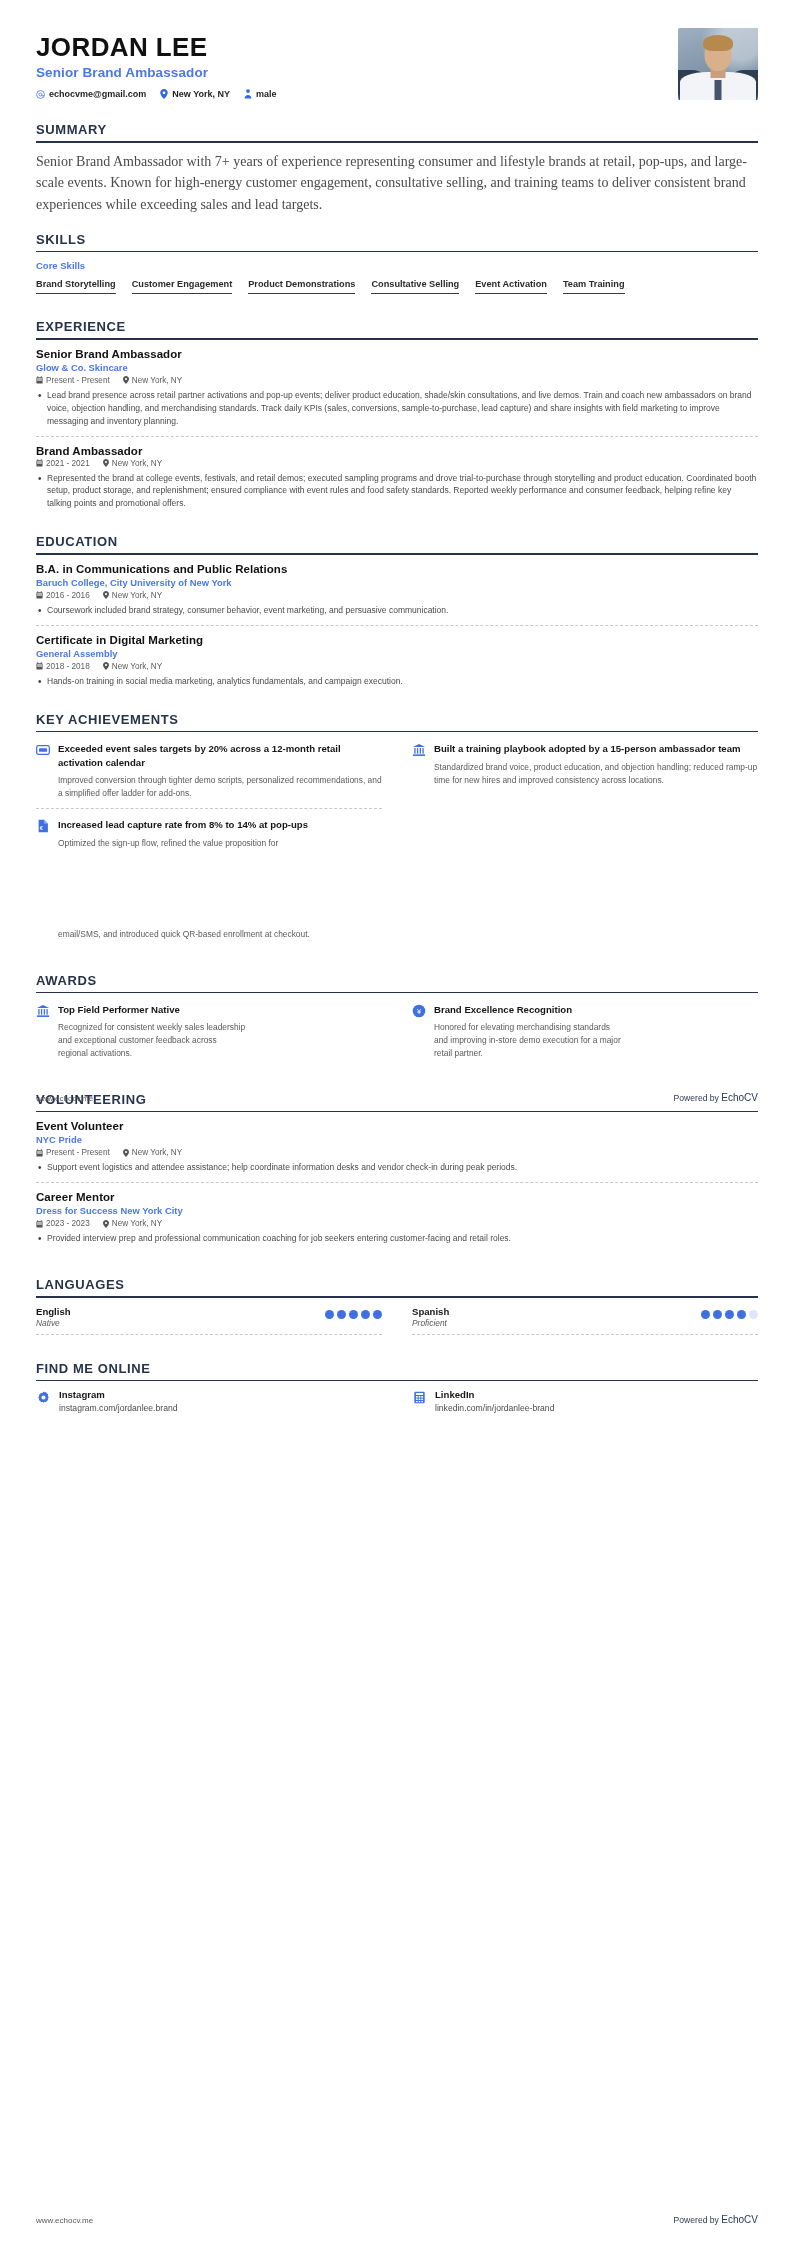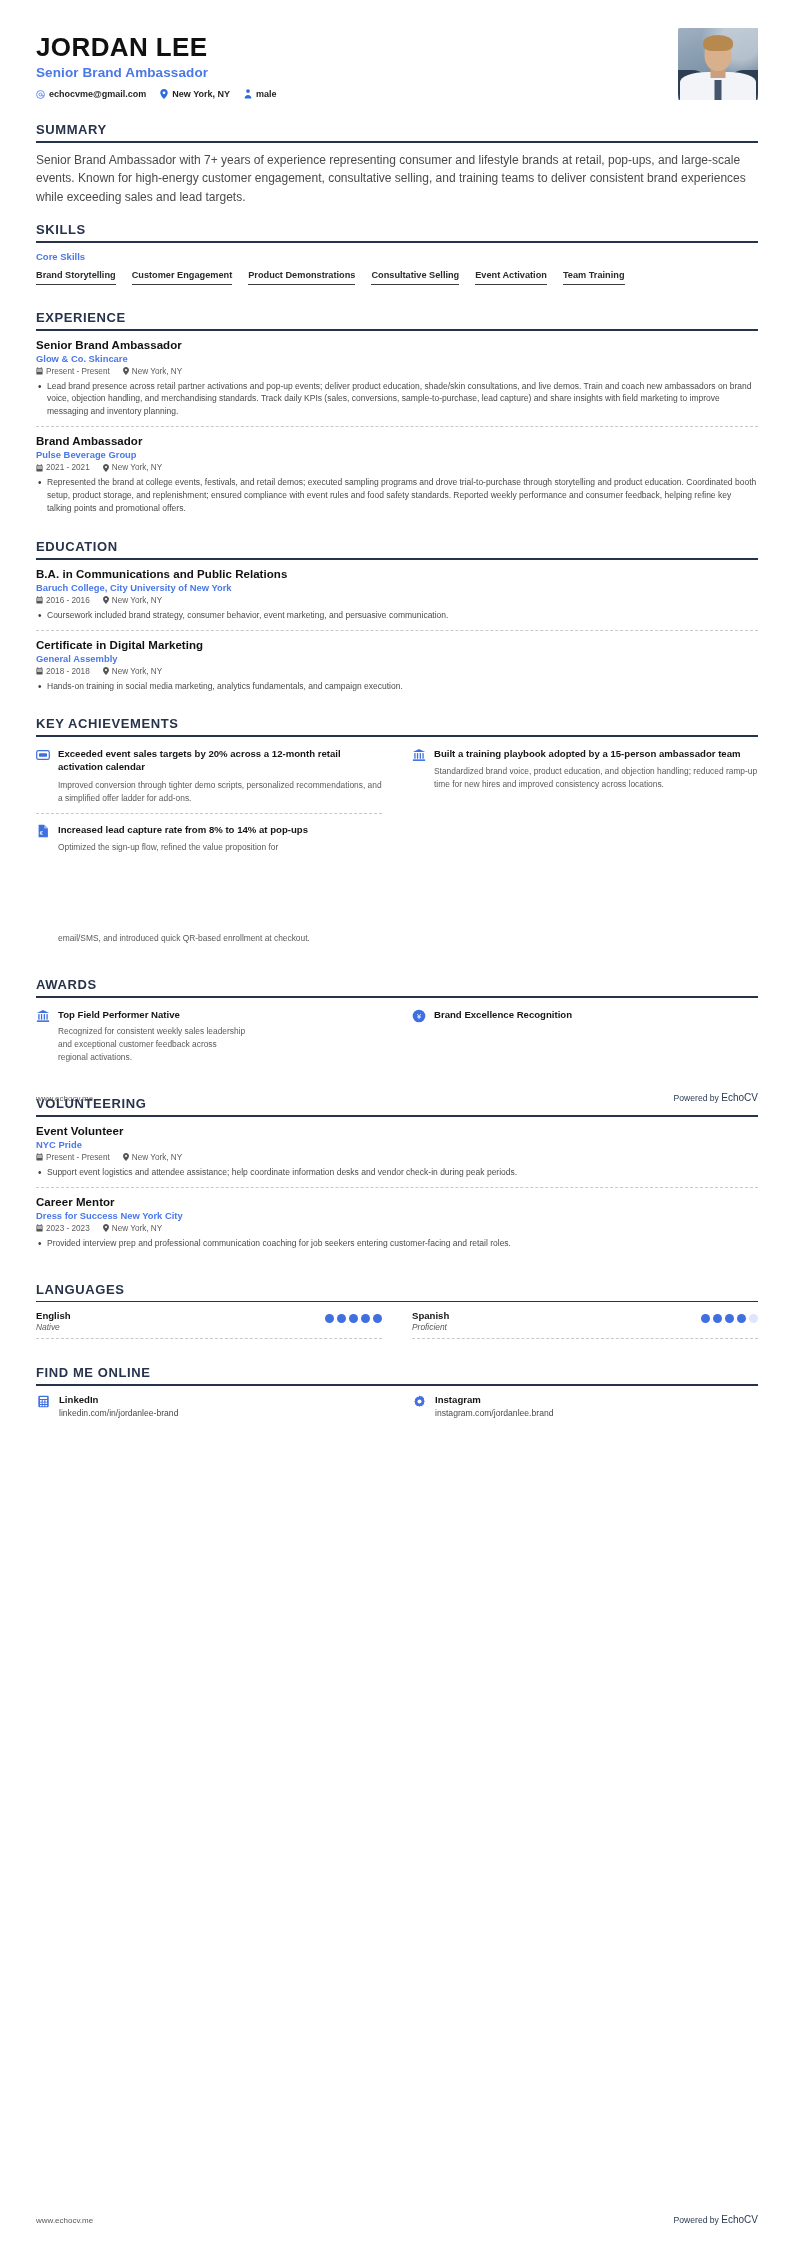--- a/index.html
+++ b/index.html
@@ -134,24 +134,25 @@
     letter-spacing: 0.6px;
     padding-bottom: 4px;
     margin: 0;
   }
   .section-rule {
     height: 1.6px;
     background: #26334a;
     margin-bottom: 8px;
   }
   .para {
-    font-size: 12px;
+    font-size: 14px;
     line-height: 1.55;
     color: #4a4a4a;
     margin: 0;
+    font-family: Liberation Serif, serif;
   }
 
   
   .skill-group-title {
     font-size: 9.5px;
     font-weight: 800;
     color: #4a78e8;
     margin: 2px 0 7px 0;
   }
   .skill-chips {
@@ -432,21 +433,20 @@
             <span>New York, NY</span>
           </span>
         </div>
         <ul class="bullets">
           <li>Lead brand presence across retail partner activations and pop-up events; deliver product education, shade/skin consultations, and live demos. Train and coach new ambassadors on brand voice, objection handling, and merchandising standards. Track daily KPIs (sales, conversions, sample-to-purchase, lead capture) and share insights with field marketing to improve messaging and inventory planning.</li>
         </ul>
       </div>
 
       <div class="entry">
         <div class="entry-title">Brand Ambassador</div>
-        <div class="entry-org">Pulse Beverage Group</div>
         <div class="entry-meta">
           <span class="meta-item">
             <span class="ic">
                 <svg width="7" height="8" viewBox="0 0 12 14">
                   <rect x="0.6" y="2" width="10.8" height="11.2" rx="1" fill="#555"></rect>
                   <rect x="1.8" y="3.6" width="8.4" height="1" fill="#fff"></rect>
                   <rect x="1.8" y="5.6" width="8.4" height="1" fill="#fff"></rect>
                   <rect x="1.8" y="7.6" width="8.4" height="1" fill="#fff"></rect>
                   <rect x="2.4" y="0" width="1.3" height="3" fill="#555"></rect>
                   <rect x="8.3" y="0" width="1.3" height="3" fill="#555"></rect>
@@ -619,20 +619,21 @@
 
         <div class="card">
           <span class="card-ic">
             <svg width="14" height="14" viewBox="0 0 16 16">
                 <circle cx="8" cy="8" r="7.2" fill="#3f6fe0"></circle>
                 <text x="8" y="11.4" font-size="8.5" fill="#ffffff" font-family="Liberation Sans, sans-serif" text-anchor="middle">¥</text>
               </svg>
           </span>
           <div class="card-body">
             <div class="card-title">Brand Excellence Recognition</div>
+            <div class="card-desc">Honored for elevating merchandising standards and improving in-store demo execution for a major retail partner.</div>
           </div>
         </div>
       </div>
     </div>
 
     <div class="section" style="margin-top:24px;">
       <div class="section-title">VOLUNTEERING</div>
       <div class="section-rule"></div>
 
       <div class="entry">
@@ -730,20 +731,33 @@
             <span class="dot"></span>
           </div>
         </div>
       </div>
     </div>
 
     <div class="section" style="margin-top:26px;">
       <div class="section-title">FIND ME ONLINE</div>
       <div class="section-rule"></div>
       <div class="online-grid">
+
+        <div class="online">
+          <span class="online-ic">
+            <svg width="13" height="13" viewBox="0 0 16 16">
+                <path d="M8 0.6l1.5 1.1 1.8-.4.7 1.7 1.7.7-.4 1.8L14.4 8l-1.1 1.5.4 1.8-1.7.7-.7 1.7-1.8-.4L8 14.4l-1.5-1.1-1.8.4-.7-1.7-1.7-.7.4-1.8L1.6 8l1.1-1.5-.4-1.8 1.7-.7.7-1.7 1.8.4z" fill="#3f6fe0"></path>
+                <circle cx="8" cy="8" r="2.5" fill="#ffffff"></circle>
+              </svg>
+          </span>
+          <div>
+            <div class="online-label">Instagram</div>
+            <div class="online-url">instagram.com/jordanlee.brand</div>
+          </div>
+        </div>
 
         <div class="online">
           <span class="online-ic">
             <svg width="13" height="13" viewBox="0 0 16 16">
                 <rect x="1.6" y="0.8" width="12.8" height="14.4" rx="1.6" fill="#3f6fe0"></rect>
                 <rect x="3.6" y="2.6" width="8.8" height="2.4" rx="0.5" fill="#ffffff"></rect>
                 <rect x="3.6" y="6.2" width="2.2" height="2" rx="0.4" fill="#ffffff"></rect>
                 <rect x="6.9" y="6.2" width="2.2" height="2" rx="0.4" fill="#ffffff"></rect>
                 <rect x="10.2" y="6.2" width="2.2" height="2" rx="0.4" fill="#ffffff"></rect>
                 <rect x="3.6" y="9.2" width="2.2" height="2" rx="0.4" fill="#ffffff"></rect>
@@ -752,33 +766,20 @@
                 <rect x="3.6" y="12.2" width="2.2" height="1.6" rx="0.4" fill="#ffffff"></rect>
                 <rect x="6.9" y="12.2" width="2.2" height="1.6" rx="0.4" fill="#ffffff"></rect>
                 <rect x="10.2" y="12.2" width="2.2" height="1.6" rx="0.4" fill="#ffffff"></rect>
               </svg>
           </span>
           <div>
             <div class="online-label">LinkedIn</div>
             <div class="online-url">linkedin.com/in/jordanlee-brand</div>
           </div>
         </div>
-
-        <div class="online">
-          <span class="online-ic">
-            <svg width="13" height="13" viewBox="0 0 16 16">
-                <path d="M8 0.6l1.5 1.1 1.8-.4.7 1.7 1.7.7-.4 1.8L14.4 8l-1.1 1.5.4 1.8-1.7.7-.7 1.7-1.8-.4L8 14.4l-1.5-1.1-1.8.4-.7-1.7-1.7-.7.4-1.8L1.6 8l1.1-1.5-.4-1.8 1.7-.7.7-1.7 1.8.4z" fill="#3f6fe0"></path>
-                <circle cx="8" cy="8" r="2.5" fill="#ffffff"></circle>
-              </svg>
-          </span>
-          <div>
-            <div class="online-label">Instagram</div>
-            <div class="online-url">instagram.com/jordanlee.brand</div>
-          </div>
-        </div>
       </div>
     </div>
 
   </div>
 
   <div class="footer" id="footer-1">
     <span>www.echocv.me</span>
     <span class="brand"><span>Powered by </span><b>EchoCV</b></span>
   </div>
 

